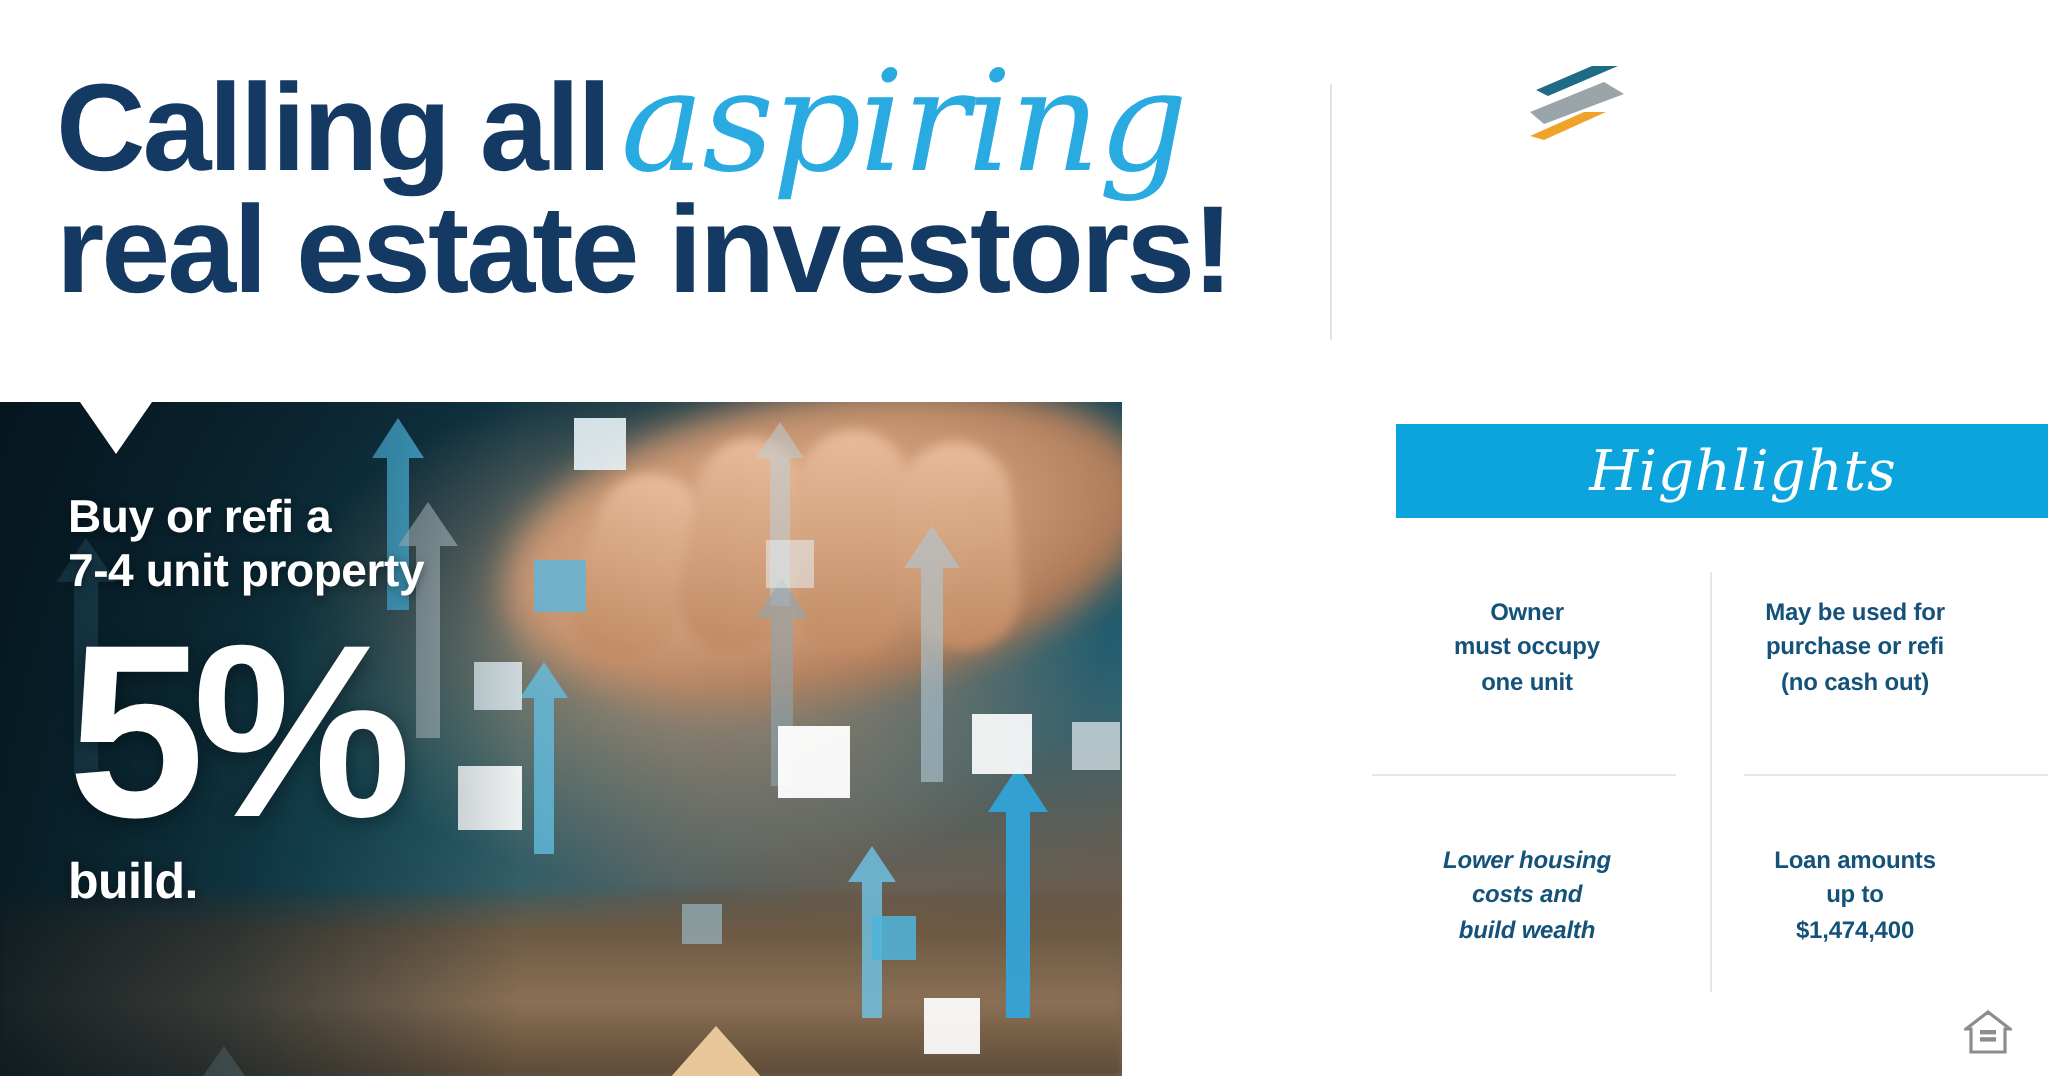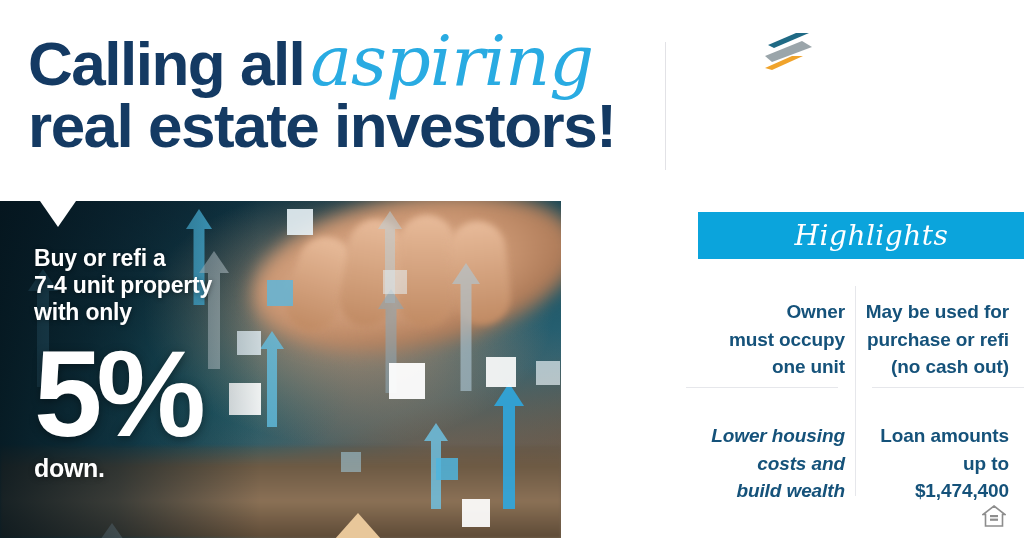--- a/index.html
+++ b/index.html
@@ -227,23 +227,23 @@
   .hl-grid{
     position:absolute;
     left:672px; top:282px;
     width:347px; height:218px;
   }
   .hl-cell{
     position:absolute;
     width:163px;
     color:#15527A;
     font-weight:bold;
-    font-size:19px;
+    font-size:12px;
     line-height:1.45;
-    text-align:right;
+    text-align:center;
     letter-spacing:-0.1px;
   }
   .hl-c1{left:10px;  top:16px;}
   .hl-c2{left:174px; top:16px;}
   .hl-c3{left:10px;  top:140px;font-style:italic;}
   .hl-c4{left:174px; top:140px;}
   .hl-vline{
     position:absolute;
     left:183px; top:4px;
     width:1px;height:210px;
@@ -354,23 +354,22 @@
       <div class="house-roof"></div>
 
     </div>
 
     <div class="left-shade"></div>
     <div class="notch"></div>
 
     <div class="photo-copy">
       <div class="copy-top">Buy or refi a</div>
       <div class="copy-top">7-4 unit property</div>
-      <div class="copy-top">with only</div>
       <div class="copy-big">5%</div>
-      <div class="copy-down">down.</div>
+      <div class="copy-down">build.</div>
     </div>
   </div>
 
   <div class="hl-banner">
     <span>Highlights</span>
   </div>
 
   <div class="hl-grid">
     <div class="hl-vline"></div>
     <div class="hl-hline hl-h1"></div>

